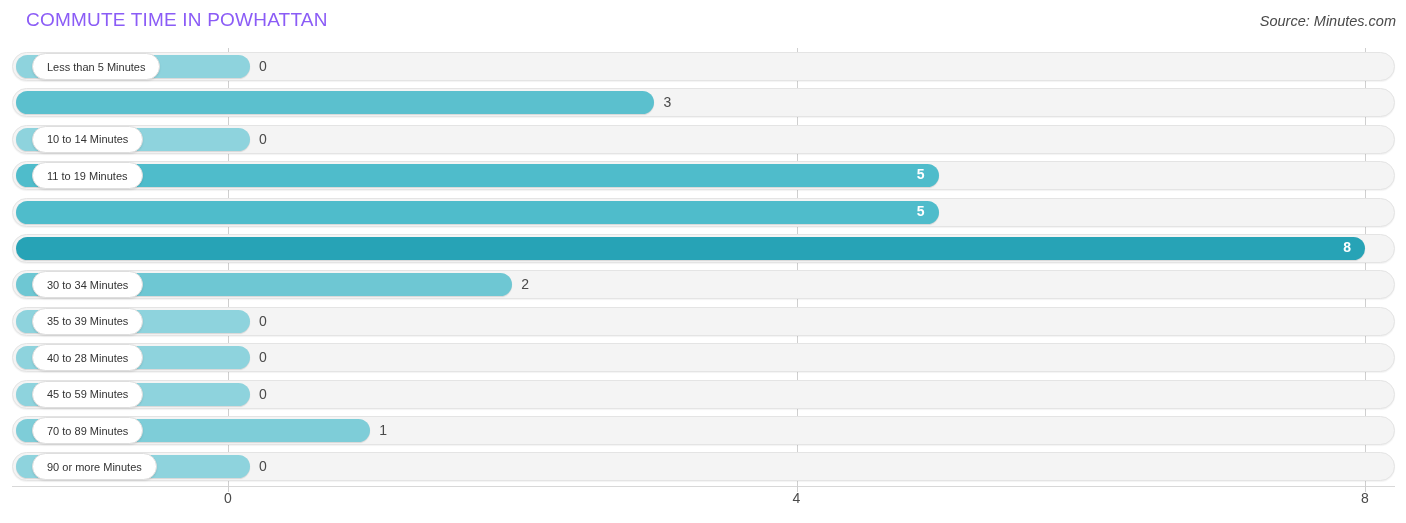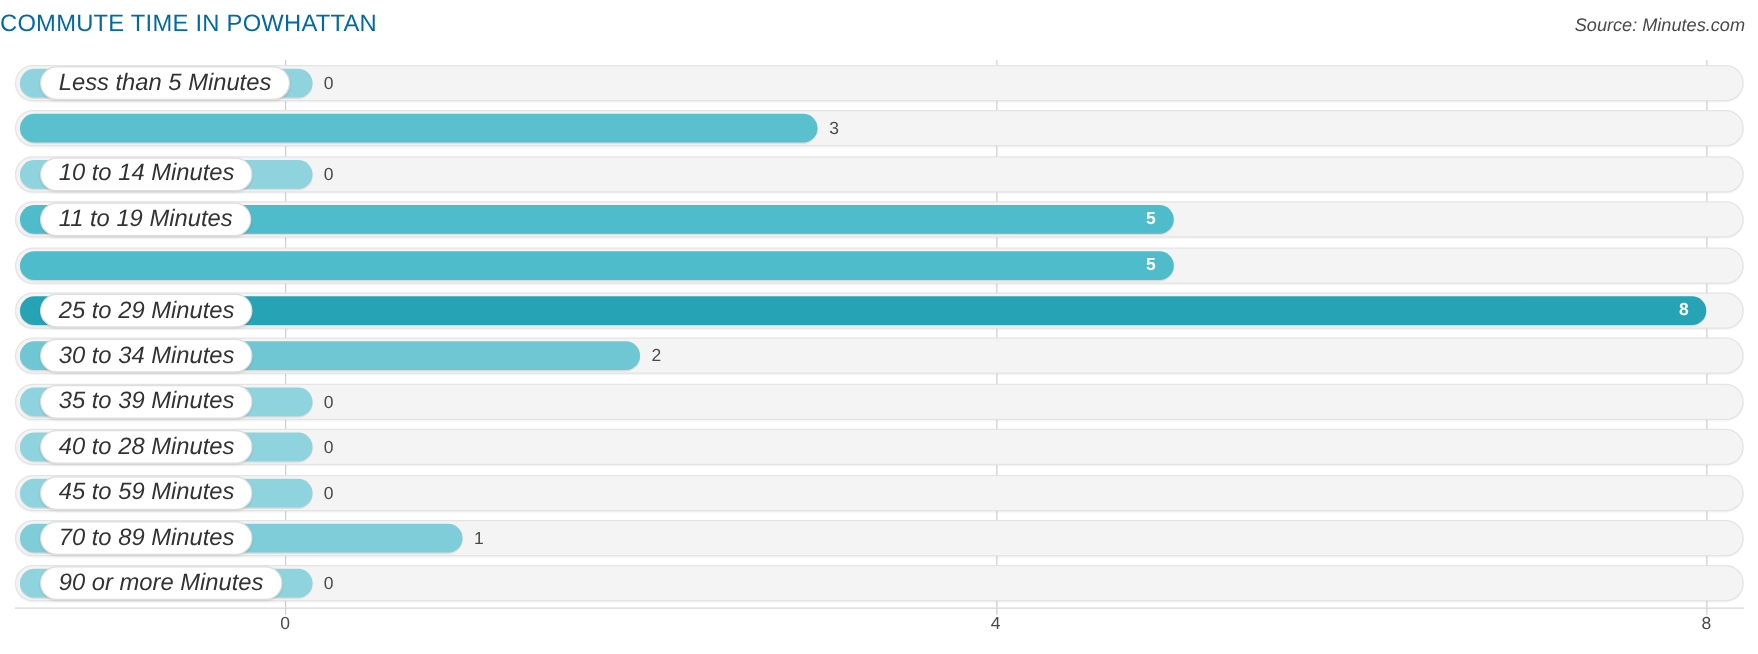--- a/index.html
+++ b/index.html
@@ -16,24 +16,24 @@
 
   #chart-root {
     position: relative;
     width: 1406px;
     height: 523px;
   }
 
   
   #chart-title {
     position: absolute;
-    left: 0;
+    left: 26px;
     top: 9px;
     font-size: 19px;
-    color: #0369a1;
+    color: #8b5cf6;
     letter-spacing: 0.2px;
     white-space: nowrap;
   }
   #chart-source {
     position: absolute;
     right: 10px;
     top: 13px;
     font-size: 14.5px;
     font-style: italic;
     color: #4a4a4a;
@@ -111,24 +111,23 @@
     background: #ffffff;
     border: 1px solid #dedede;
     border-radius: 14px;
     box-sizing: border-box;
     padding: 0 14px;
     display: flex;
     align-items: center;
     box-shadow: 0 1px 2px rgba(0,0,0,0.10);
   }
   .cat-pill span {
-    font-size: 19px;
+    font-size: 11px;
     color: #333333;
     white-space: nowrap;
-    font-style: italic;
   }
 
   
   #axis {
     position: absolute;
     left: 0;
     top: 486px;
     width: 1406px;
     height: 37px;
   }
@@ -199,23 +198,20 @@
       </div>
       <div class="row" style="top: 147.6px;">
         <div class="track"></div>
         <div class="bar" style="width: 922.625px; background: rgb(79, 188, 203);"></div>
         <div class="bar-value-in" style="left: 16px; width: 908.625px;">5</div>
       </div>
       <div class="row" style="top: 184px;">
         <div class="track"></div>
         <div class="bar" style="width: 1349px; background: rgb(39, 163, 182);"></div>
         <div class="bar-value-in" style="left: 16px; width: 1335px;">8</div>
-        <div class="cat-pill">
-          <span>25 to 29 Minutes</span>
-        </div>
       </div>
       <div class="row" style="top: 220.4px;">
         <div class="track"></div>
         <div class="bar" style="width: 496.25px; background: rgb(110, 199, 211);"></div>
         <div class="bar-value-out" style="left: 521.25px;">2</div>
         <div class="cat-pill">
           <span>30 to 34 Minutes</span>
         </div>
       </div>
       <div class="row" style="top: 256.8px;">

